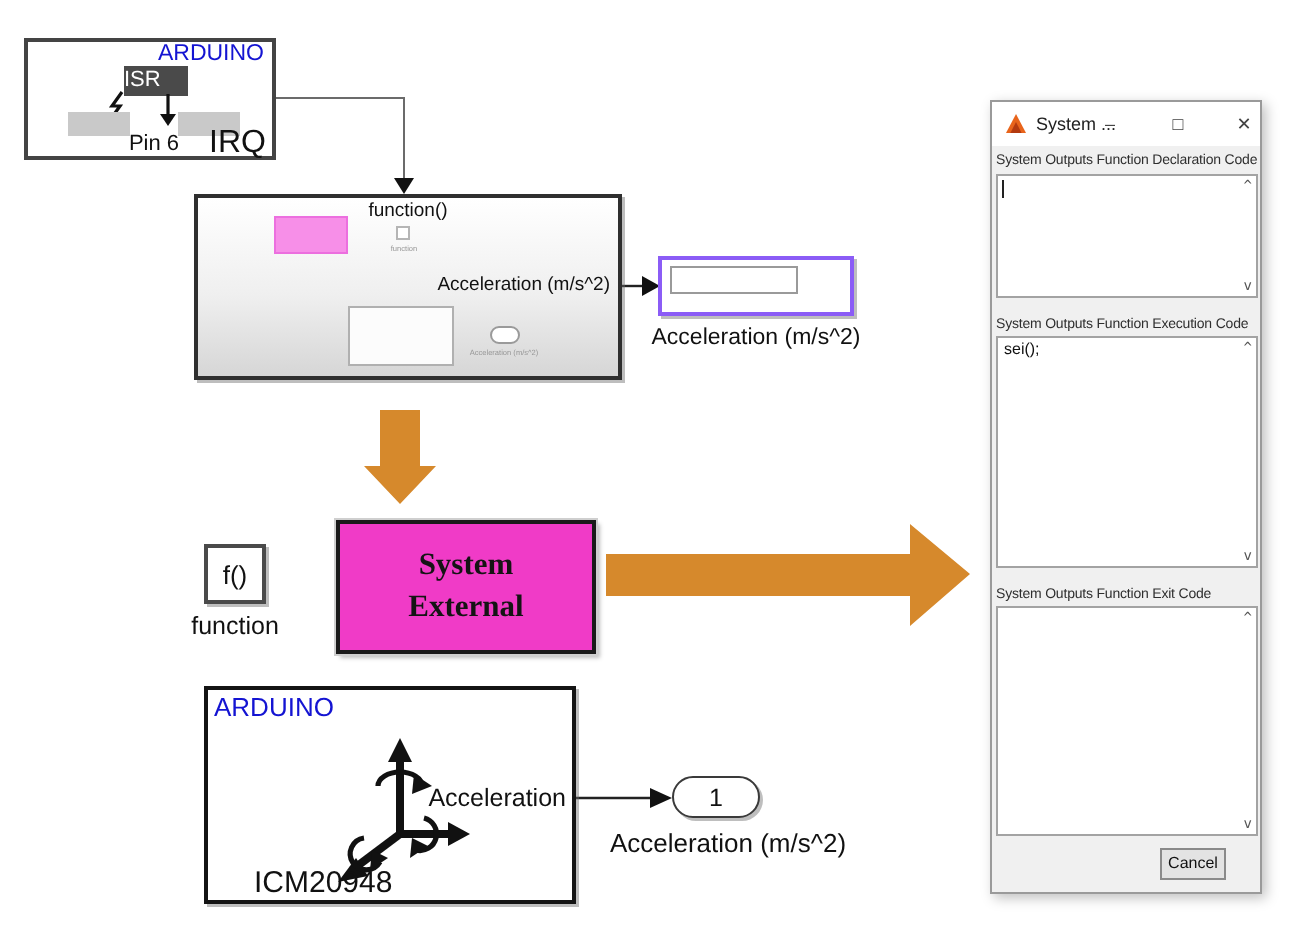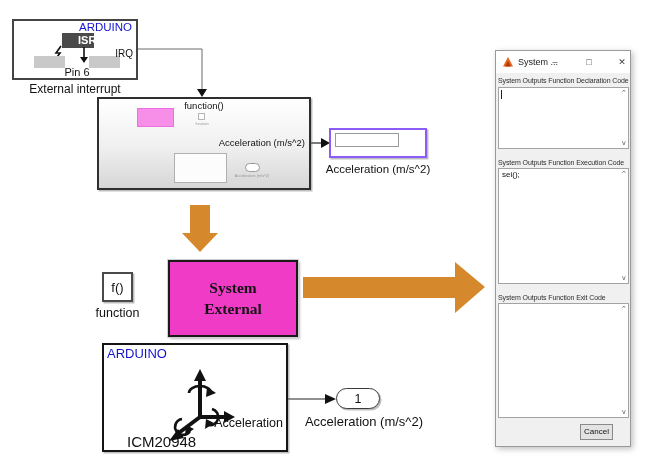--- a/index.html
+++ b/index.html
@@ -13,24 +13,24 @@
 
   
   .blk { position:absolute; background:#fff; border:2px solid #8b5cf6; }
   .shadow { box-shadow:1.5px 1.5px 0 rgba(110,110,110,.45); }
   .caption { position:absolute; color:#111; text-align:center; white-space:nowrap; }
 
   
   .ext-int { left:12px; top:19px; width:126px; height:61px; border-color:#444; }
   .arduino-lbl { position:absolute; color:#1414D2; font-size:11.5px; }
   .isr-box { position:absolute; left:48px; top:12px; width:32px; height:15px; background:#4a4a4a;
-             color:#fff; font-weight:bold; font-size:11px; text-align:left; line-height:15px;padding-left:16px; }
+             color:#fff; font-weight:normal; font-size:11px; text-align:left; line-height:15px; }
   .pin-rect { position:absolute; top:35px; width:31px; height:12px; background:#c9c9c9; }
   .pin-lbl { position:absolute; left:40px; top:45px; width:46px; text-align:center; font-size:11px; color:#111; }
-  .irq-lbl { position:absolute; right:3px; top:27px; font-size:10px; color:#111; }
+  .irq-lbl { position:absolute; right:3px; top:42px; font-size:16px; color:#111; }
 
   
   .subsys { left:97px; top:97px; width:214px; height:93px; border-color:#2f2f2f;
             background:linear-gradient(#ffffff 0%, #efefef 55%, #d6d6d6 100%); }
   .pink-rect { position:absolute; left:38px; top:9px; width:37px; height:19px;
                background:#F78FE8; border:1px solid #EC6FDF; }
   .fn-lbl { position:absolute; left:73px; top:1px; width:64px; text-align:center; font-size:9.5px; color:#111; }
   .fn-sq { position:absolute; left:99px; top:14px; width:7px; height:7px; background:#fff; border:1px solid #b5b5b5; }
   .tiny-lbl { position:absolute; width:120px; text-align:center; font-size:9px; color:#979797;
               transform:scale(0.42); transform-origin:center top; white-space:nowrap; }
@@ -42,29 +42,29 @@
 
   
   .display-blk { left:329px; top:128px; width:98px; height:30px; }
   .display-inner { position:absolute; left:4px; top:3px; width:64px; height:14px; border:1px solid #9a9a9a; background:#fff; }
 
   
   .fblk { left:102px; top:272px; width:31px; height:30px; border-color:#4a4a4a;
           font-size:13px; color:#111; display:flex; align-items:center; justify-content:center; }
 
   
-  .sysout { left:168px; top:260px; width:130px; height:77px; background:#F03BC7; border:2px solid #1a1a1a;
+  .sysout { left:168px; top:260px; width:130px; height:67px; background:#F03BC7; border:2px solid #1a1a1a;
             box-shadow:0 0 0 1px #cfcfcf, 2px 2px 2px rgba(0,0,0,.25);
             display:flex; flex-direction:column; align-items:center; justify-content:center;
             font-family:"Liberation Serif", serif; font-weight:bold; font-size:15.5px; color:#141414; line-height:1.3; }
 
   
   .icm { left:102px; top:343px; width:186px; height:109px; border-color:#141414; }
   .icm-arduino { position:absolute; left:3px; top:1px; font-size:13px; color:#1414D2; }
-  .icm-port { position:absolute; right:3px; top:47px; font-size:12.5px; color:#111;margin-top:24px; }
+  .icm-port { position:absolute; right:3px; top:47px; font-size:12.5px; color:#111; }
   .icm-name { position:absolute; left:23px; top:88px; font-size:15px; color:#111; }
 
   
   .oval { left:336px; top:388px; width:44px; height:21px; border:1.5px solid #3a3a3a; border-radius:10.5px;
           background:#fff; font-size:12.5px; color:#111; display:flex; align-items:center; justify-content:center; }
 
   
   .dialog { position:absolute; left:495px; top:50px; width:136px; height:397px; background:#f0f0f0;
             border:1px solid #9a9a9a; box-shadow:2px 2px 6px rgba(0,0,0,.25); font-size:7px; }
   .titlebar { position:absolute; left:0; top:0; width:100%; height:22px; background:#ffffff; }
@@ -117,21 +117,20 @@
     </svg>
     <svg class="abs" style="left:64px; top:26px;" width="12" height="17" viewBox="0 0 12 17">
       <line x1="6" y1="0" x2="6" y2="11" stroke="#111" stroke-width="1.6"></line>
       <polygon points="2,10 10,10 6,16" fill="#111"></polygon>
     </svg>
     <div class="pin-rect" style="left:20px;"></div>
     <div class="pin-rect" style="left:75px;"></div>
     <div class="pin-lbl">Pin 6</div>
     <div class="irq-lbl">IRQ</div>
   </div>
-  <div class="caption" style="left:15px; top:82px; width:120px; font-size:12px;">External interrupt</div>
 
   <div class="blk subsys shadow">
     <div class="pink-rect"></div>
     <div class="fn-lbl">function()</div>
     <div class="fn-sq"></div>
     <div class="tiny-lbl" style="left:43px; top:23px;">function</div>
     <div class="sub-out-lbl">Acceleration (m/s^2)</div>
     <div class="inner-box"></div>
     <div class="inner-oval"></div>
     <div class="tiny-lbl" style="left:93px; top:75px;">Acceleration (m/s^2)</div>

